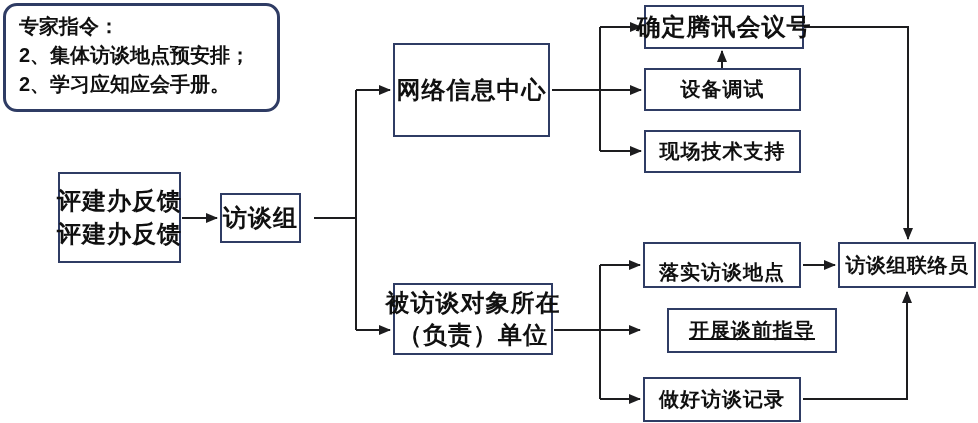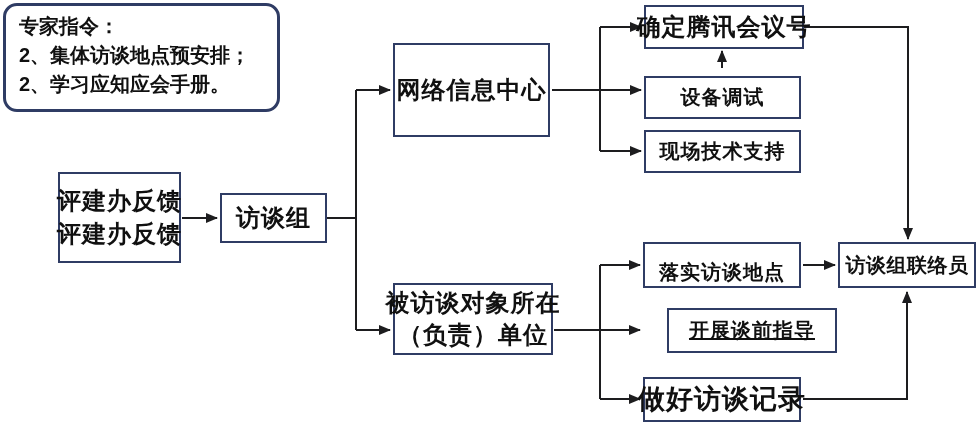--- a/index.html
+++ b/index.html
@@ -22,29 +22,29 @@
   .note{
     position:absolute;z-index:2;background:var(--bg);
     border:3px solid var(--box-border);border-radius:14px;
     left:3px;top:3px;width:277px;height:109px;
     padding:6px 8px 6px 13px;
     font-weight:700;font-size:20px;line-height:29px;color:var(--text);
     text-align:left;white-space:nowrap;
   }
   
   #node-feedback{left:58px;top:172px;width:123px;height:91px;justify-content:center;}
-  #node-group{left:220px;top:193px;width:107px;height:50px;text-align:right;}
+  #node-group{left:220px;top:193px;width:81px;height:50px;text-align:right;}
   #node-network{left:393px;top:43px;width:157px;height:94px;}
   #node-unit{left:393px;top:283px;width:160px;height:72px;}
   #node-meeting{left:644px;top:5px;width:160px;height:44px;}
-  #node-debug{left:644px;top:76px;width:157px;height:43px;font-size:20px;}
+  #node-debug{left:644px;top:68px;width:157px;height:43px;font-size:20px;}
   #node-support{left:644px;top:130px;width:157px;height:43px;font-size:20px;}
   #node-venue{left:643px;top:242px;width:158px;height:46px;font-size:20px;justify-content:flex-end;}
   #node-guide{left:667px;top:308px;width:170px;height:45px;font-size:20px;text-decoration:underline;}
-  #node-record{left:643px;top:377px;width:158px;height:45px;font-size:27px;}
+  #node-record{left:643px;top:377px;width:158px;height:45px;font-size:20px;}
   #node-liaison{left:838px;top:242px;width:138px;height:46px;font-size:20px;letter-spacing:0.5px;}
 </style>
 </head>
 <body>
 
 <div class="canvas">
 
   <svg class="wires" viewBox="0 0 978 423" xmlns="http://www.w3.org/2000/svg">
     <defs>
       <marker id="arrow" markerUnits="userSpaceOnUse" markerWidth="12" markerHeight="10" refX="11" refY="5" orient="auto">

